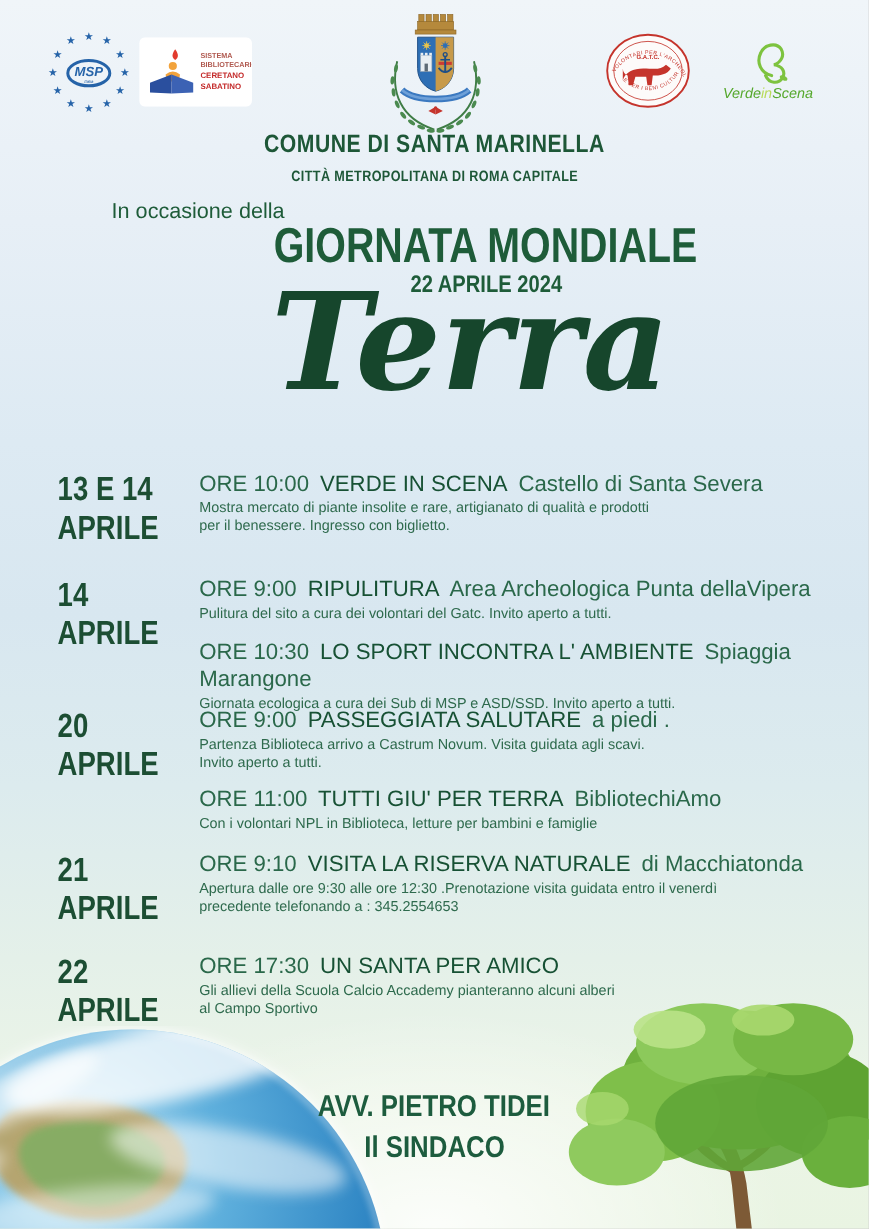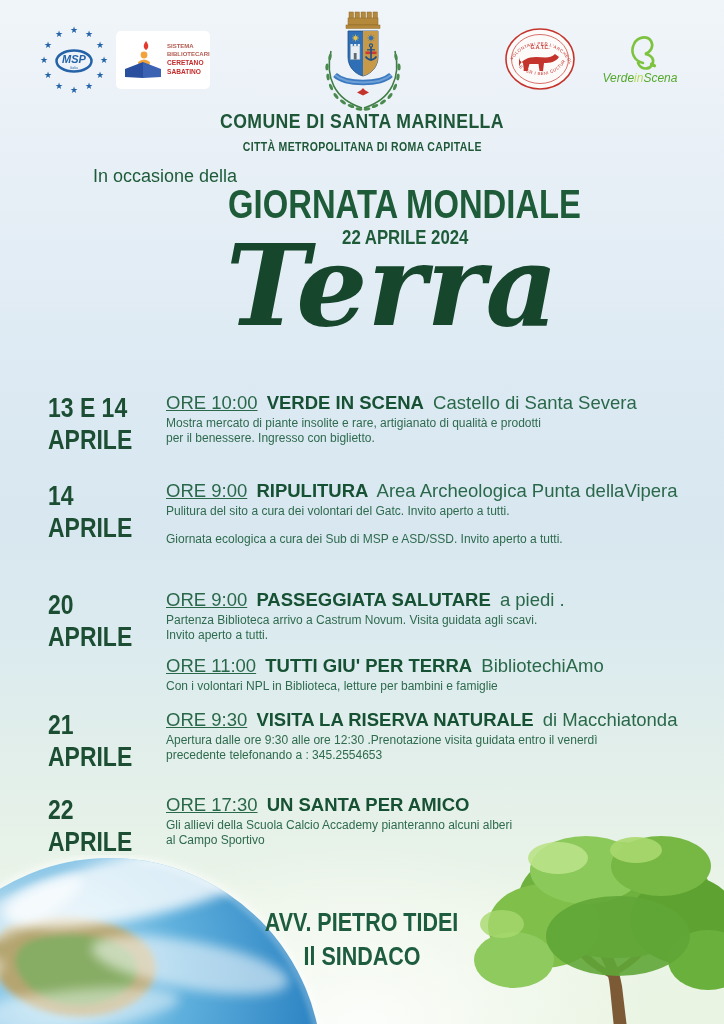--- a/index.html
+++ b/index.html
@@ -22,22 +22,22 @@
   .date-title .condensed{transform:translateX(43px) scaleX(0.84);}
   .script{font-family:"DejaVu Serif", serif;font-style:italic;font-weight:bold;color:#16462c;}
   .della{left:498px;top:236px;font-size:44px;}
   .terra{top:230px;font-size:112px;line-height:1;}
   .terra .inner{display:inline-block;transform:translateX(30px);}
   .event{position:absolute;left:48px;width:660px;}
   .event .date{position:absolute;left:0;top:0;width:112px;font-weight:bold;font-size:28px;line-height:1.16;color:#1c4e33;transform:scaleX(0.82);transform-origin:left top;white-space:nowrap;}
   .event .content{margin-left:118px;width:540px;}
   .item{margin-bottom:11px;}
   .item .line1{font-size:18.5px;color:#2a684a;line-height:1.2;}
-  .item .time{margin-right:4px;text-decoration:underline;}
-  .item .name{font-weight:bold;color:#175134;margin-right:4px;}
+  .item .time{margin-right:4px;}
+  .item .name{font-weight:normal;color:#175134;margin-right:4px;}
   .item .desc{font-size:12px;line-height:1.27;color:#2e6a4d;white-space:pre-line;margin-top:2px;}
   .footer{top:906px;font-weight:bold;font-size:25px;line-height:1.35;color:#1d5c3e;}
   .footer .condensed{transform:scaleX(0.86);}
   .logo{position:absolute;}
 </style>
 </head>
 <body>
 
 <div class="page">
 
@@ -221,20 +221,25 @@
     <div class="content">
       <div class="item">
         <div class="line1">
           <span class="time">ORE 9:00</span>
           <span class="name">RIPULITURA</span>
           <span class="place"> Area Archeologica Punta dellaVipera</span>
         </div>
         <div class="desc">Pulitura del sito a cura dei volontari del Gatc. Invito aperto a tutti.</div>
       </div>
       <div class="item" style="margin-top:13px;">
+        <div class="line1">
+          <span class="time">ORE 10:30</span>
+          <span class="name">LO SPORT INCONTRA L' AMBIENTE</span>
+          <span class="place">Spiaggia Marangone</span>
+        </div>
         <div class="desc">Giornata ecologica a cura dei Sub di MSP e ASD/SSD. Invito aperto a tutti.</div>
       </div>
     </div>
   </div>
 
   <div class="event" style="top:589px;">
     <div class="date">
       <div>20</div>
         <div>APRILE</div>
     </div>
@@ -260,21 +265,21 @@
   </div>
 
   <div class="event" style="top:709px;">
     <div class="date">
       <div>21</div>
         <div>APRILE</div>
     </div>
     <div class="content">
       <div class="item">
         <div class="line1">
-          <span class="time">ORE 9:30</span>
+          <span class="time">ORE 9:10</span>
           <span class="name">VISITA LA RISERVA NATURALE</span>
           <span class="place">di Macchiatonda</span>
         </div>
         <div class="desc">Apertura dalle ore 9:30 alle ore 12:30 .Prenotazione visita guidata entro il venerdì
 precedente telefonando a : 345.2554653</div>
       </div>
     </div>
   </div>
 
   <div class="event" style="top:794px;">

